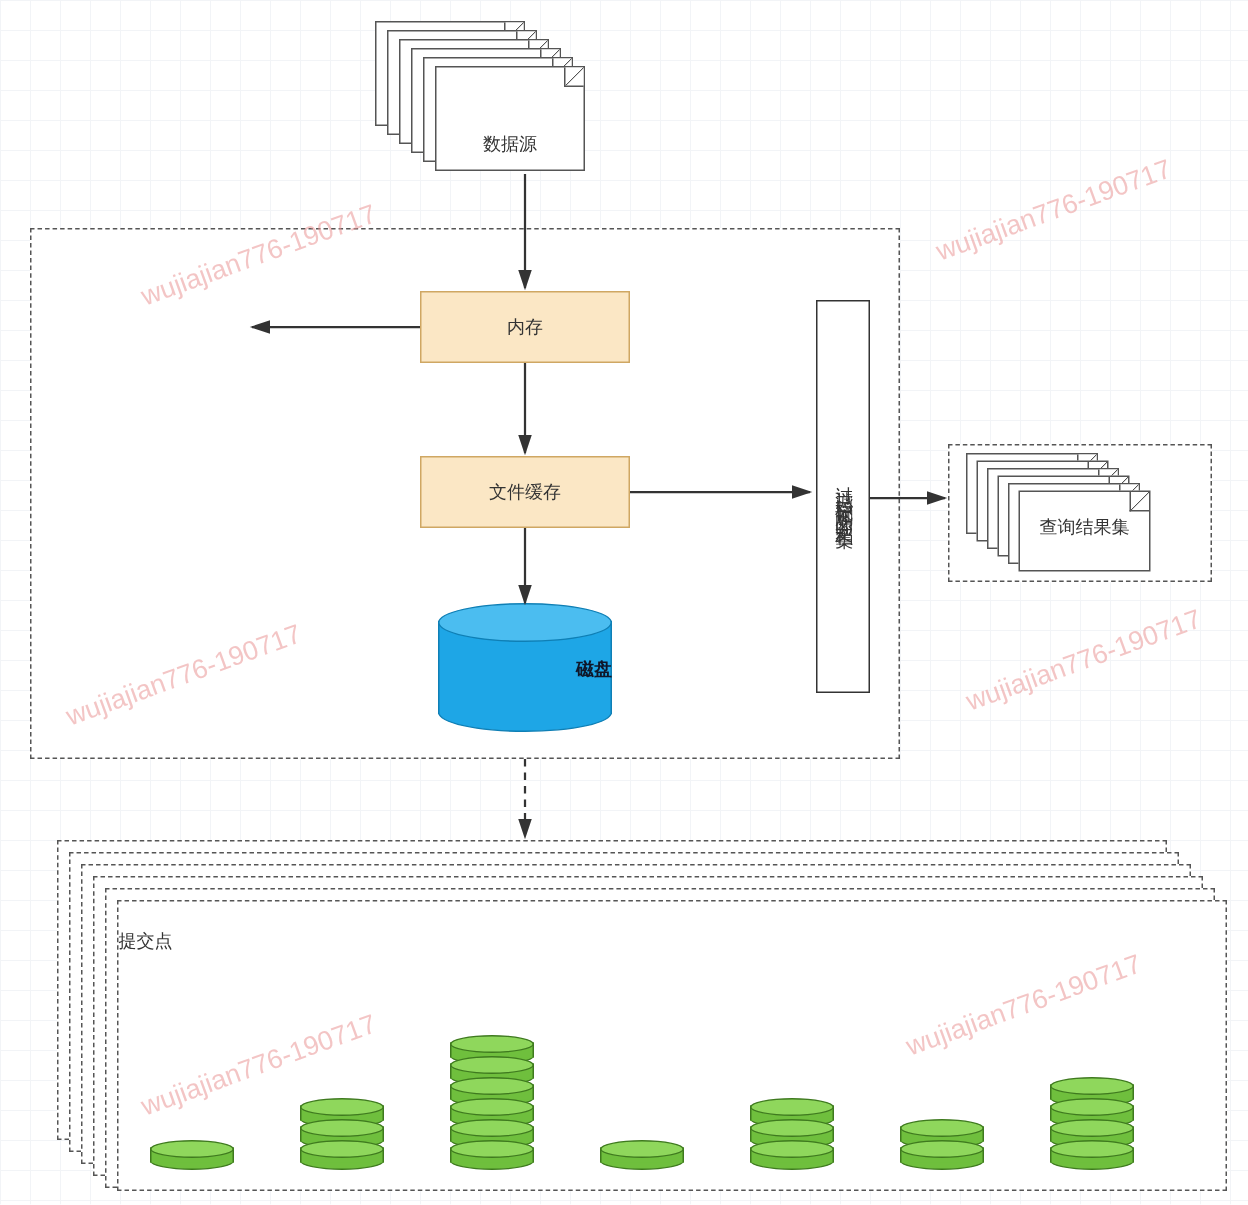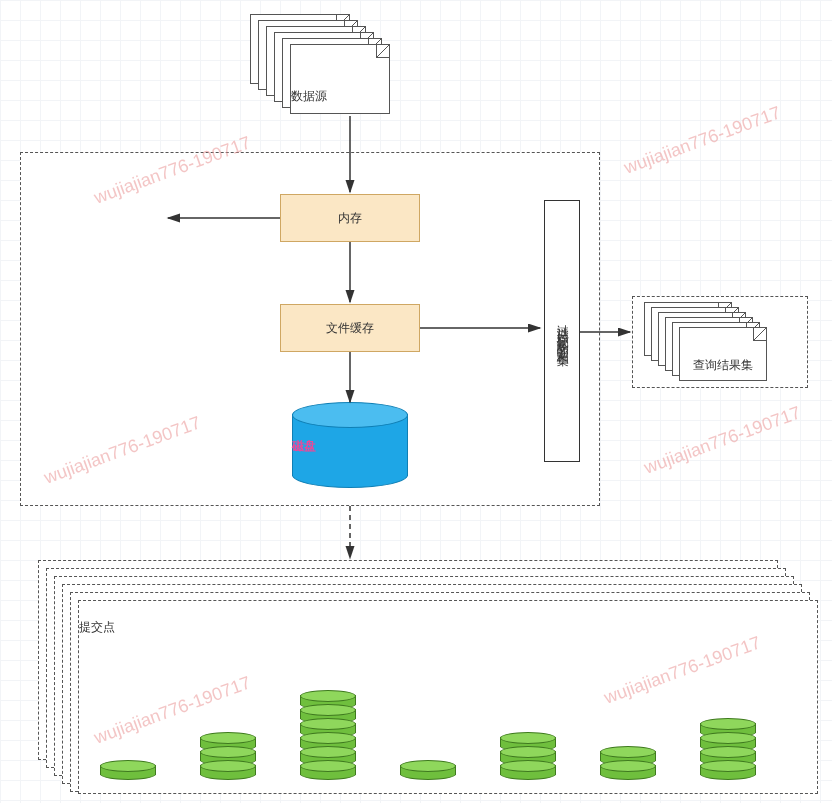--- a/index.html
+++ b/index.html
@@ -16,21 +16,21 @@
   
   .docstack{position:absolute}
   .page{position:absolute;border:1px solid #555;background:#fff;width:100px;height:70px;box-sizing:border-box}
   .page::after{content:"";position:absolute;top:0;right:0;width:12px;height:12px;background:linear-gradient(135deg,#fff 0 49%,#555 50% 52%,#fff 53% 100%);border-left:1px solid #555;border-bottom:1px solid #555}
   .dstacks .page{width:88px;height:54px}
   
   .disk{position:absolute}
   .disk .body{position:absolute;left:0;right:0;top:12px;bottom:12px;background:#1ea6e6;border-left:1px solid #0f7fb5;border-right:1px solid #0f7fb5}
   .disk .top{position:absolute;left:0;right:0;top:0;height:24px;border-radius:50%;background:#4bbdf0;border:1px solid #0f7fb5}
   .disk .bot{position:absolute;left:0;right:0;bottom:0;height:24px;border-radius:50%;background:#1ea6e6;border:1px solid #0f7fb5}
-  .disk .lbl{position:absolute;left:0;right:0;top:50%;transform:translateY(-40%);text-align:left;color:#ec4899;font-weight:600}
+  .disk .lbl{position:absolute;left:0;right:0;top:50%;transform:translateY(-40%);text-align:right;color:#0f172a;font-weight:600}
   
   .gstack{position:absolute;bottom:14px}
   .gcyl{position:relative;width:56px;height:20px;margin-top:-6px}
   .gcyl .b{position:absolute;inset:0;top:5px;bottom:5px;background:#6fbf3d;border-left:1px solid #3f7a1f;border-right:1px solid #3f7a1f}
   .gcyl .t{position:absolute;left:0;right:0;top:0;height:10px;border-radius:50%;background:#8fd75c;border:1px solid #3f7a1f}
   .gcyl .o{position:absolute;left:0;right:0;bottom:0;height:10px;border-radius:50%;background:#6fbf3d;border:1px solid #3f7a1f}
   
   svg.arrows{position:absolute;inset:0;z-index:2;pointer-events:none}
   
   .wm{position:absolute;color:rgba(234,150,150,0.55);font-size:18px;transform:rotate(-20deg);white-space:nowrap;z-index:3;pointer-events:none;font-family:Arial}
@@ -39,21 +39,21 @@
 <body>
 
 <div class="stage">
 
   <div class="docstack" style="left:250px;top:14px;">
     <div class="page" style="left:0;top:0"></div>
     <div class="page" style="left:8px;top:6px"></div>
     <div class="page" style="left:16px;top:12px"></div>
     <div class="page" style="left:24px;top:18px"></div>
     <div class="page" style="left:32px;top:24px"></div>
-    <div class="page" style="left:40px;top:30px;display:flex;align-items:flex-end;justify-content:flex-start;padding-bottom:8px">
+    <div class="page" style="left:40px;top:30px;display:flex;align-items:flex-end;justify-content:center;padding-bottom:8px">
         <span>数据源</span>
       </div>
   </div>
 
   <div class="box dashed" style="left:20px;top:152px;width:580px;height:354px"></div>
 
 
   <div class="box orange" style="left:280px;top:194px;width:140px;height:48px">
       <span>内存</span>
     </div>
@@ -73,21 +73,21 @@
       <span class="vlabel">过滤已标记删除的文档集</span>
     </div>
 
   <div class="box dashed" style="left:632px;top:296px;width:176px;height:92px"></div>
   <div class="docstack dstacks" style="left:644px;top:302px">
     <div class="page" style="left:0;top:0"></div>
     <div class="page" style="left:7px;top:5px"></div>
     <div class="page" style="left:14px;top:10px"></div>
     <div class="page" style="left:21px;top:15px"></div>
     <div class="page" style="left:28px;top:20px"></div>
-    <div class="page" style="left:35px;top:25px;display:flex;align-items:flex-end;justify-content:center;padding-bottom:6px">
+    <div class="page" style="left:35px;top:25px;display:flex;align-items:center;justify-content:center;padding-bottom:6px">
         <span>查询结果集</span>
       </div>
   </div>
 
   <div class="box dashed" style="left:38px;top:560px;width:740px;height:200px"></div>
   <div class="box dashed" style="left:46px;top:568px;width:740px;height:200px"></div>
   <div class="box dashed" style="left:54px;top:576px;width:740px;height:200px"></div>
   <div class="box dashed" style="left:62px;top:584px;width:740px;height:200px"></div>
   <div class="box dashed" style="left:70px;top:592px;width:740px;height:200px"></div>
   <div class="box dashed" style="left:78px;top:600px;width:740px;height:194px;align-items:flex-start;justify-content:flex-start;padding-top:18px">

